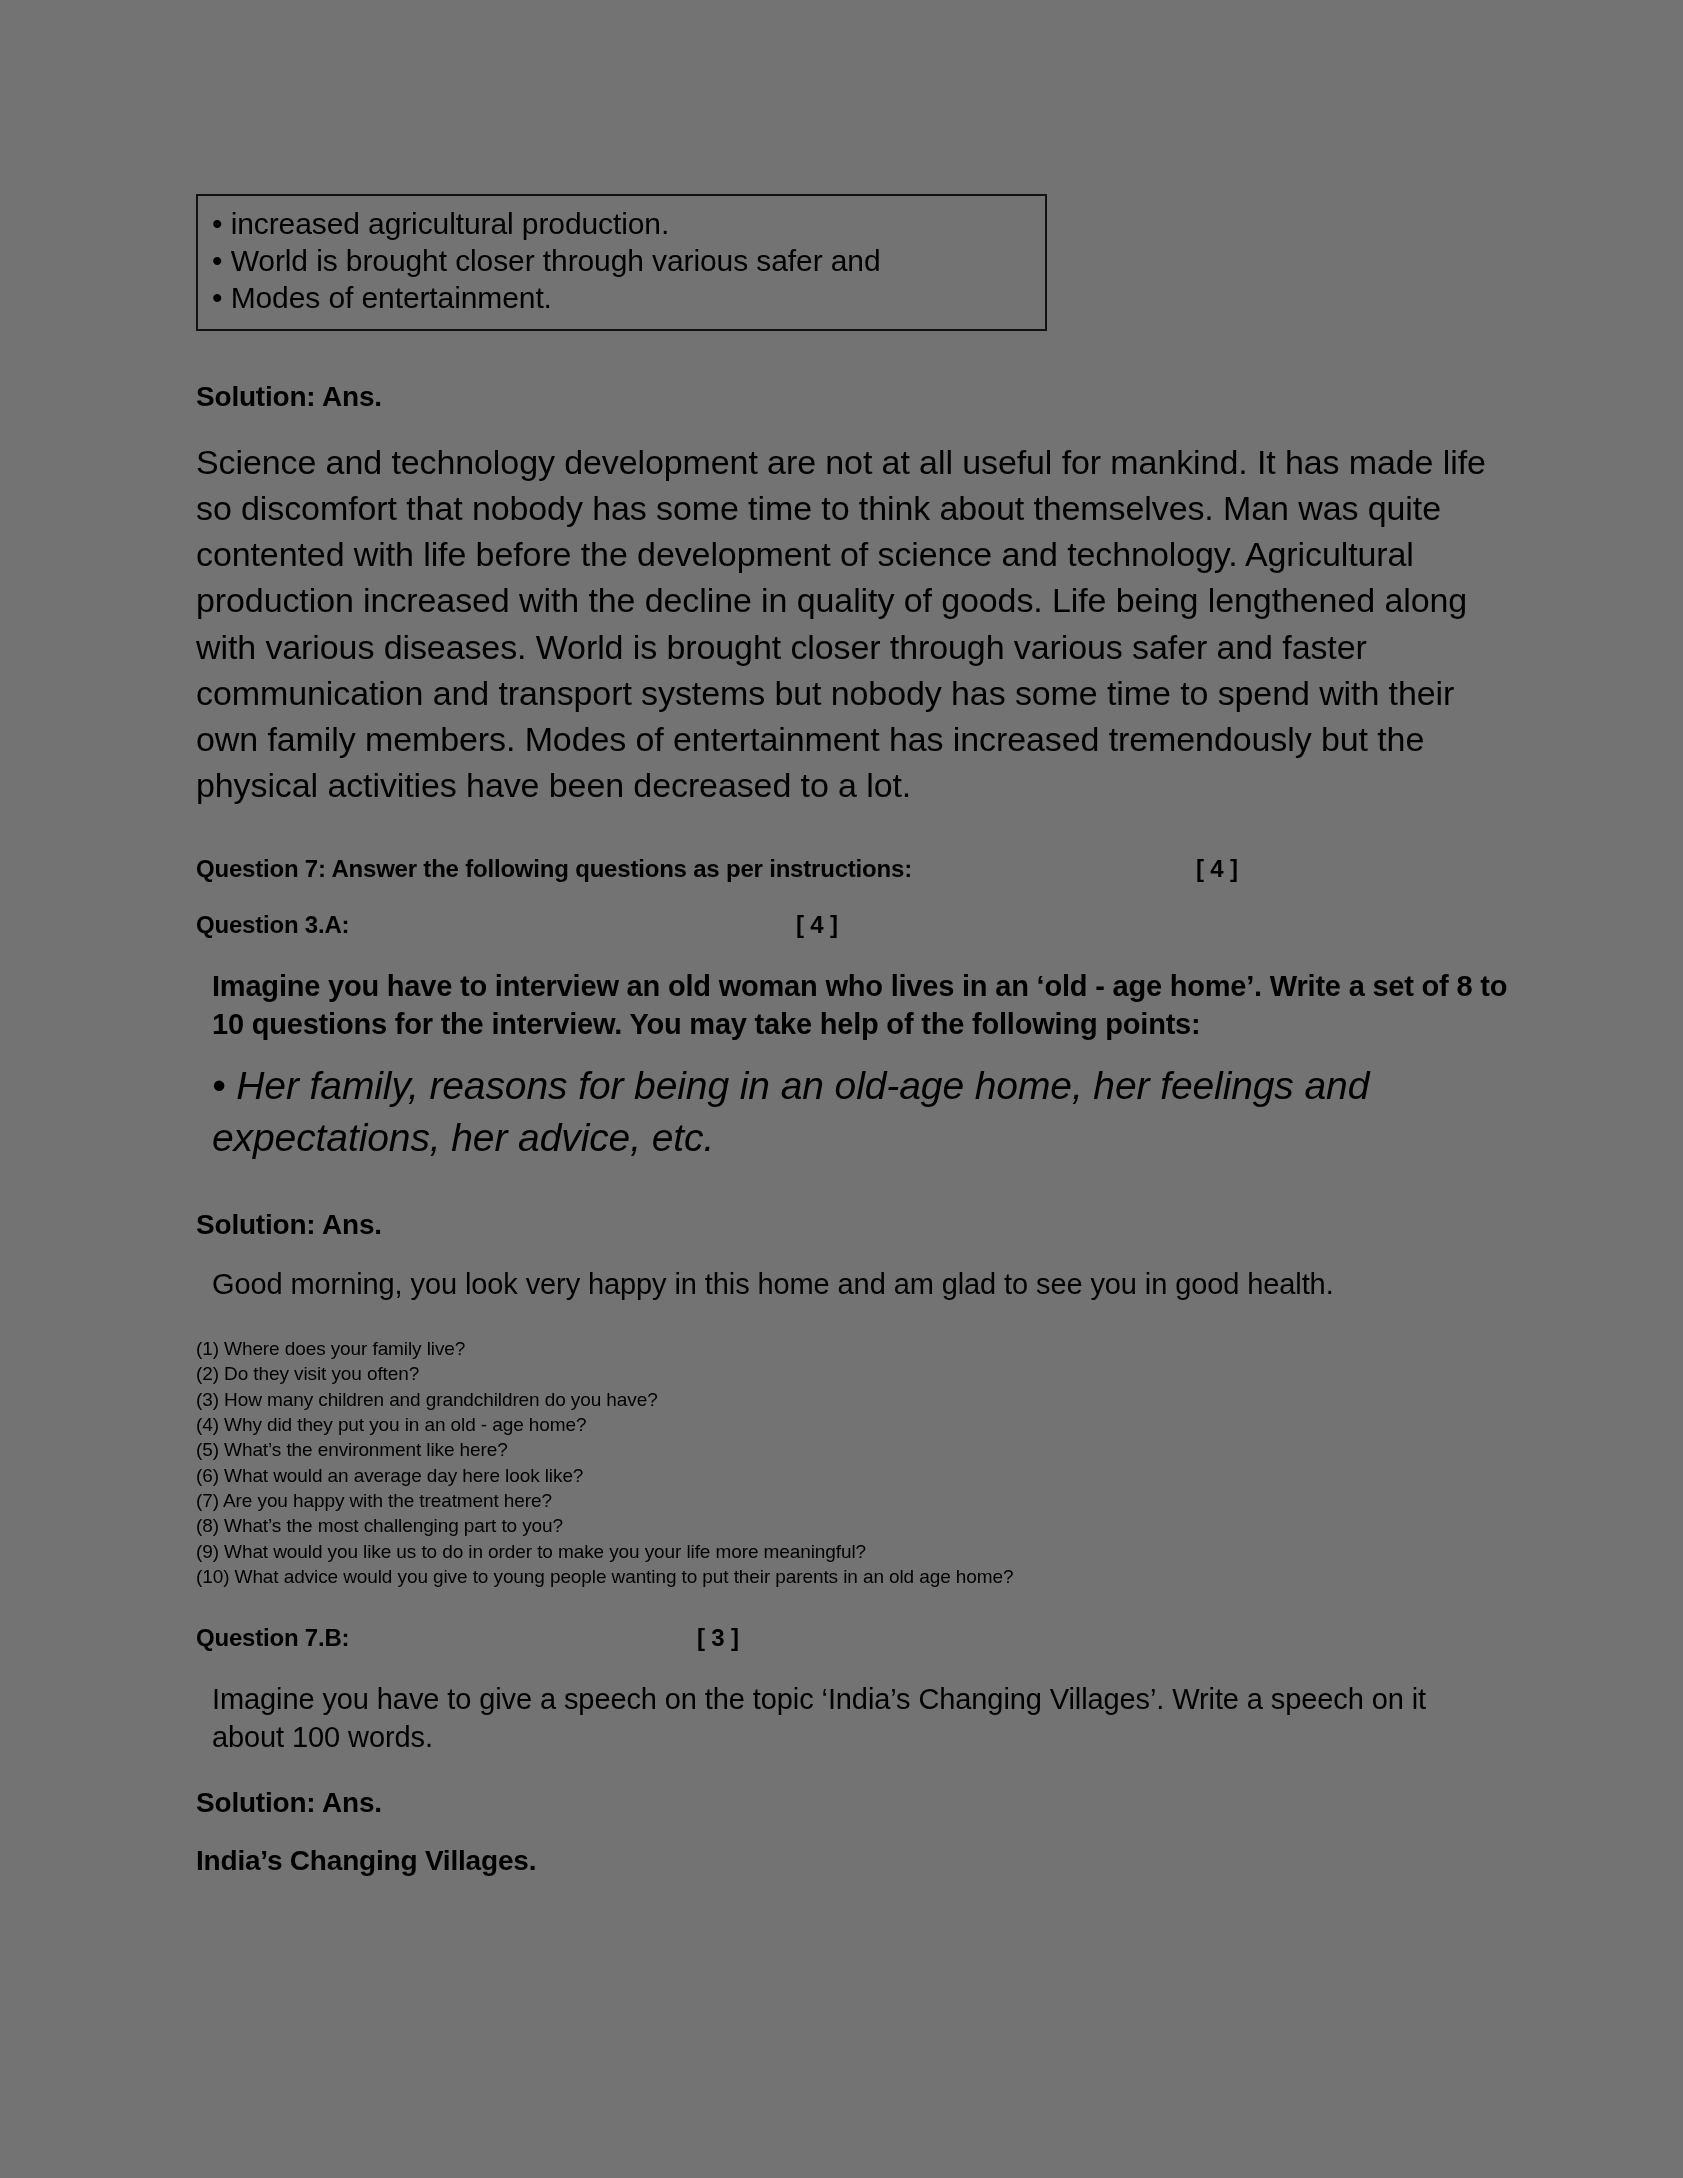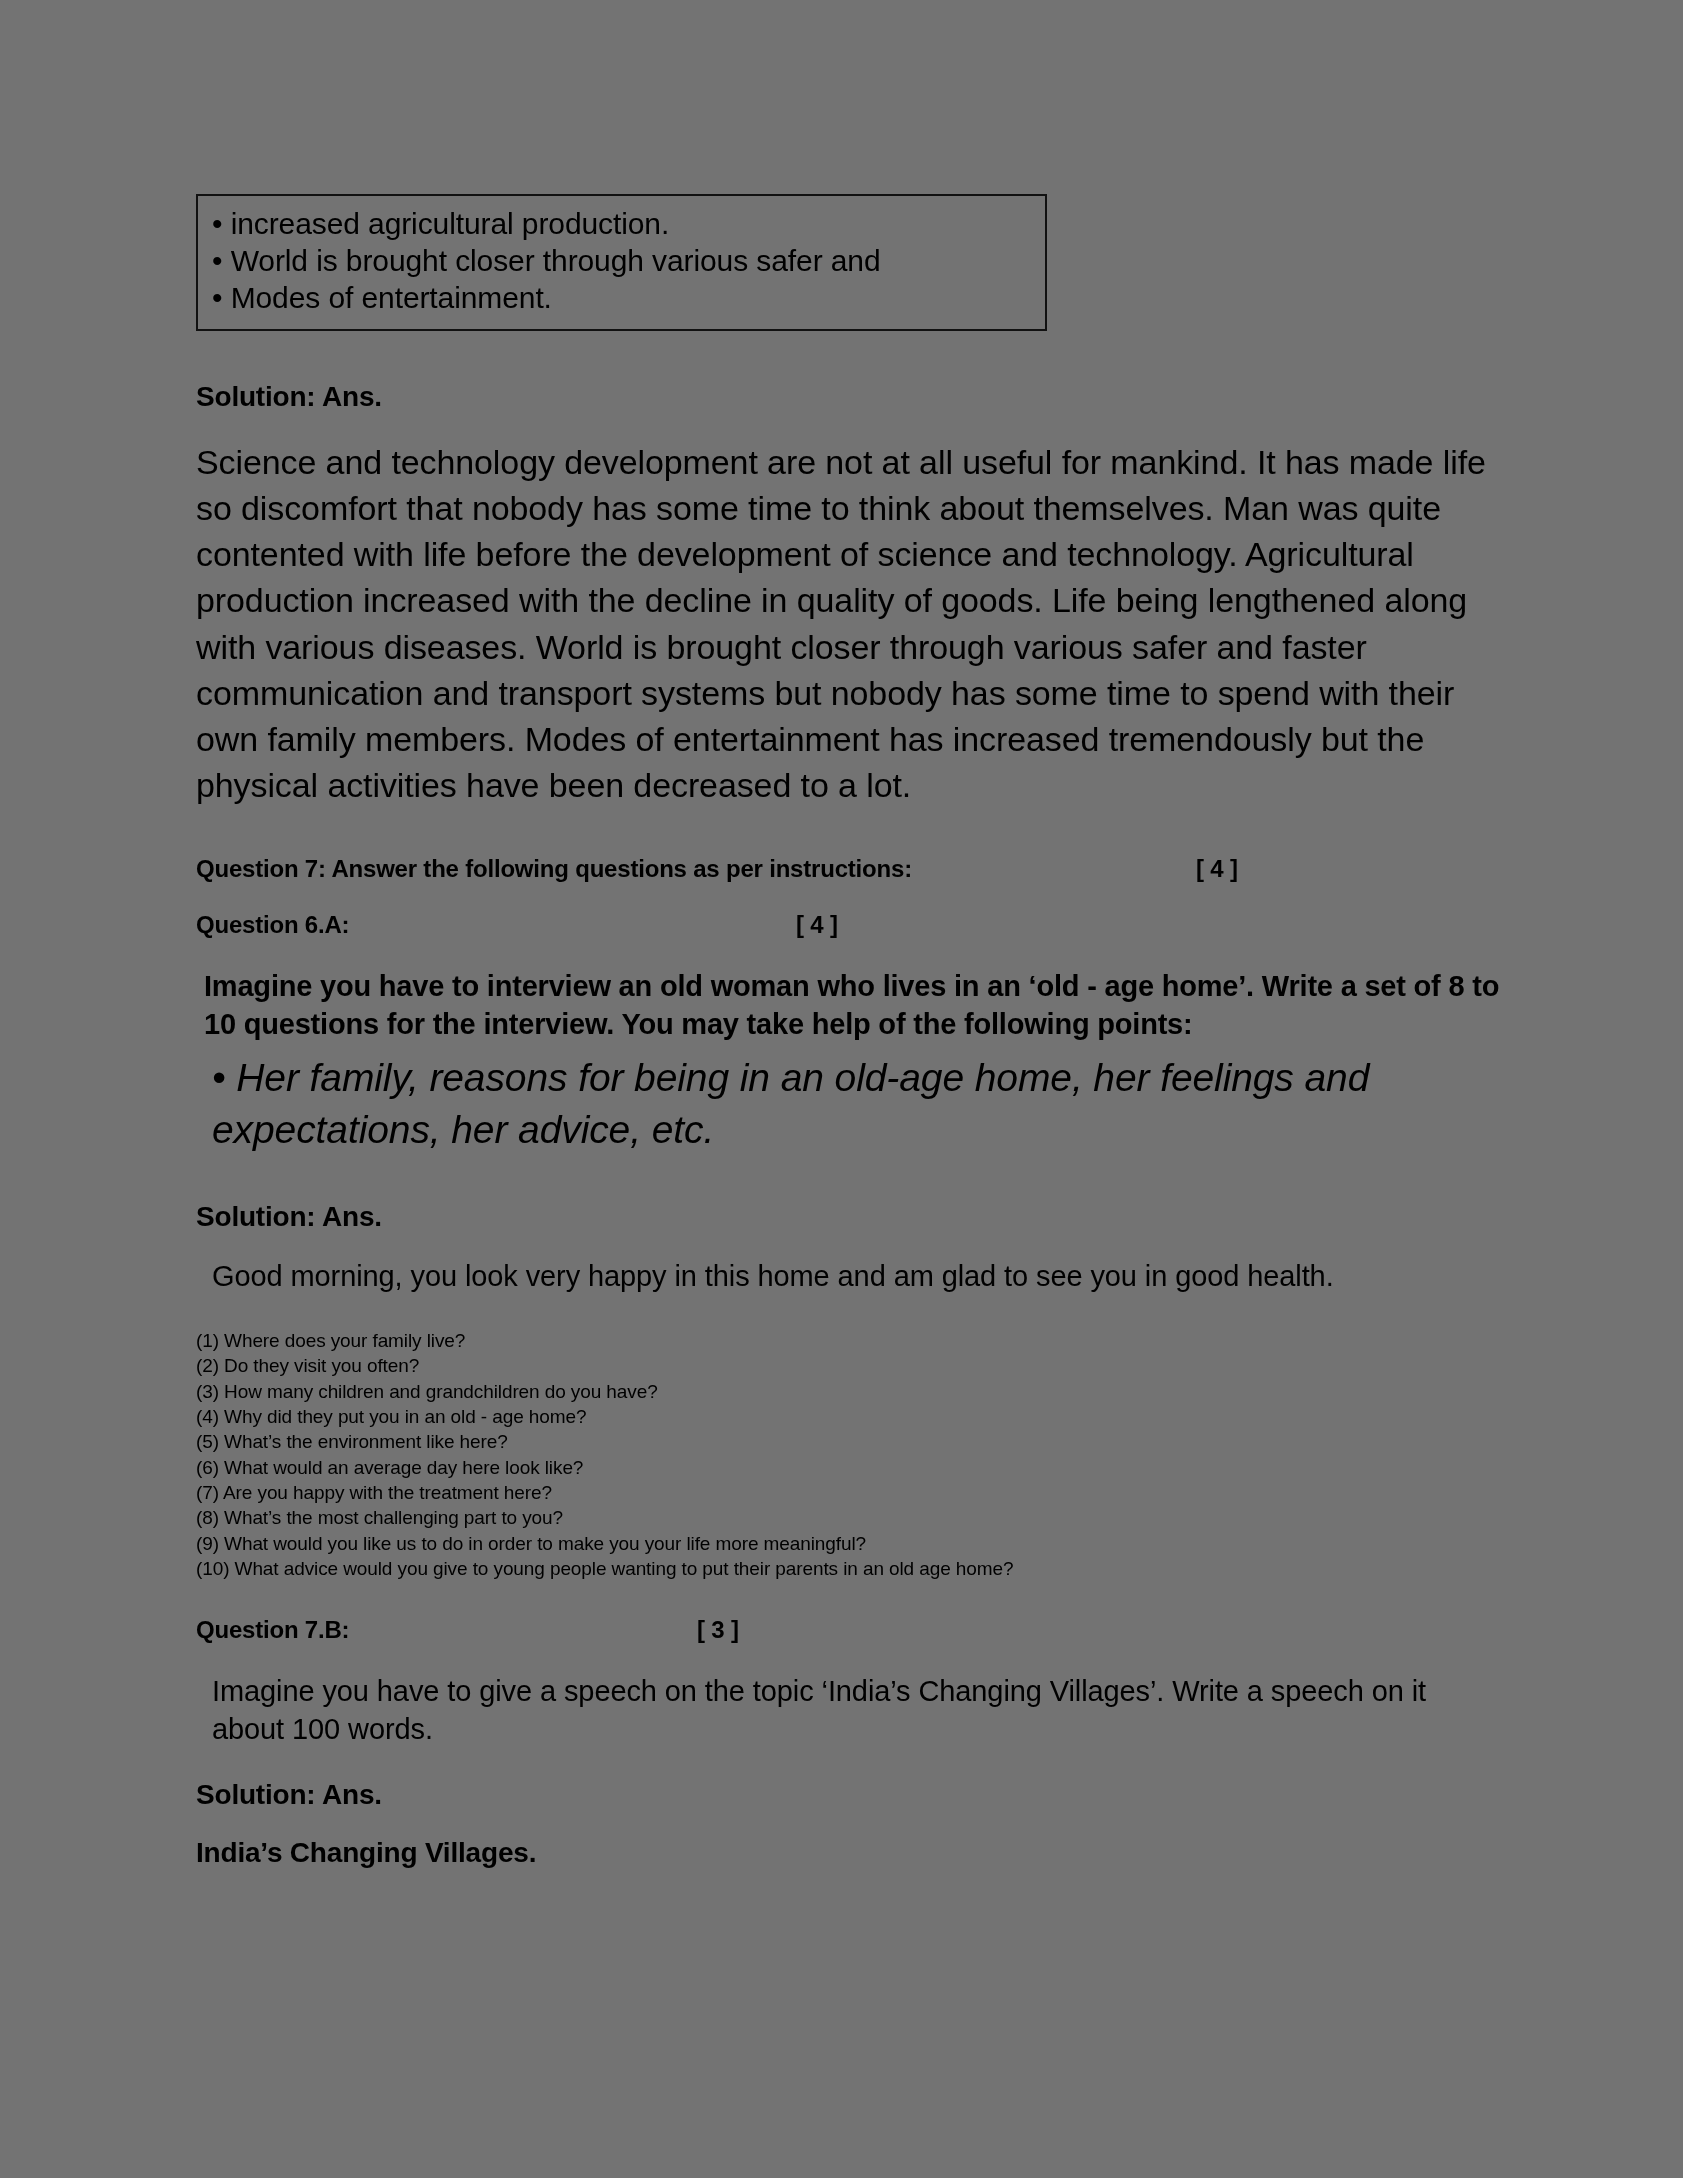--- a/index.html
+++ b/index.html
@@ -69,21 +69,21 @@
   }
   .qhead .marks {
     position: absolute;
     font-weight: bold;
   }
   .bold-instruction {
     font-size: 29px;
     font-weight: bold;
     line-height: 1.33;
     letter-spacing: -0.2px;
-    margin: 8px;
+    margin: 16px;
     width: 1297px;
   }
   .sub-bullet {
     font-size: 39px;
     line-height: 1.33;
     letter-spacing: -0.1px;
     margin: 0 0 46px 16px;
     width: 1287px;
     font-style: italic;
   }
@@ -130,21 +130,21 @@
     <div class="solution-head">Solution: Ans.</div>
 
     <p class="body-para">Science and technology development are not at all useful for mankind. It has made life so discomfort that nobody has some time to think about themselves. Man was quite contented with life before the development of science and technology. Agricultural production increased with the decline in quality of goods. Life being lengthened along with various diseases. World is brought closer through various safer and faster communication and transport systems but nobody has some time to spend with their own family members. Modes of entertainment has increased tremendously but the physical activities have been decreased to a lot.</p>
 
     <div class="qhead">
       <span>Question 7: Answer the following questions as per instructions:</span>
       <span class="marks" style="left:1000px;">[ 4 ]</span>
     </div>
 
     <div class="qhead">
-      <span>Question 6.A:</span>
+      <span>Question 3.A:</span>
       <span class="marks" style="left:600px;">[ 4 ]</span>
     </div>
 
     <p class="bold-instruction">Imagine you have to interview an old woman who lives in an ‘old - age home’. Write a set of 8 to 10 questions for the interview. You may take help of the following points:</p>
 
     <p class="sub-bullet">• Her family, reasons for being in an old-age home, her feelings and expectations, her advice, etc.</p>
 
     <div class="solution-head tight-head">Solution: Ans.</div>
 
     <p class="greet-line">Good morning, you look very happy in this home and am glad to see you in good health.</p>

